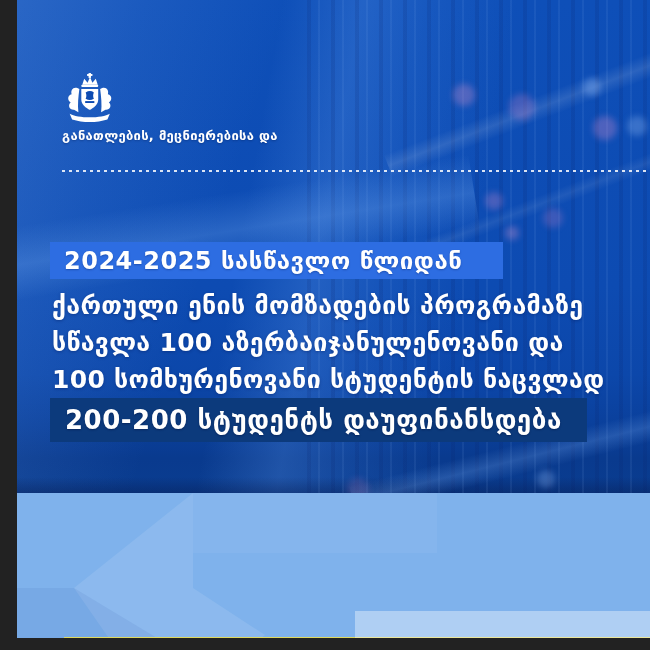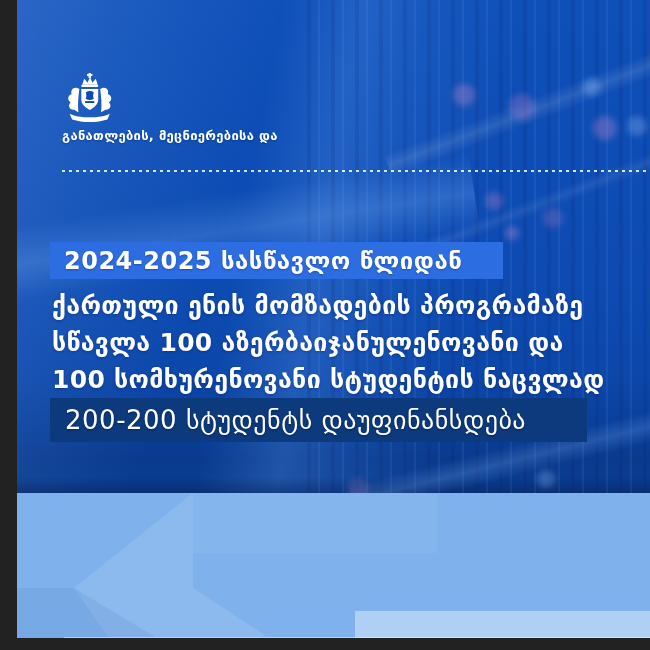--- a/index.html
+++ b/index.html
@@ -68,21 +68,21 @@
     text-shadow:0 1px 2px rgba(0,25,90,.35);white-space:nowrap;
   }
   .body-text{
     position:absolute;left:35px;top:287px;width:600px;
     font-size:25px;line-height:37px;font-weight:bold;letter-spacing:.3px;
     text-shadow:0 1px 3px rgba(0,25,90,.40);white-space:nowrap;
   }
   .funding-highlight{
     position:absolute;left:33px;top:398px;height:44px;min-width:537px;
     background:#0c3a7c;display:inline-flex;align-items:center;
-    padding:0 15px;font-size:26px;font-weight:normal;letter-spacing:.5px;
+    padding:0 15px;font-size:26px;font-weight:bold;letter-spacing:.5px;
     text-shadow:0 1px 2px rgba(0,15,60,.45);white-space:nowrap;
   }
 
   
   .footer{
     position:absolute;left:0;top:493px;width:650px;height:157px;
     background:#7fb2ec;
   }
   .footer-shapes{position:absolute;left:0;top:0;}
   .yellow-bar{

